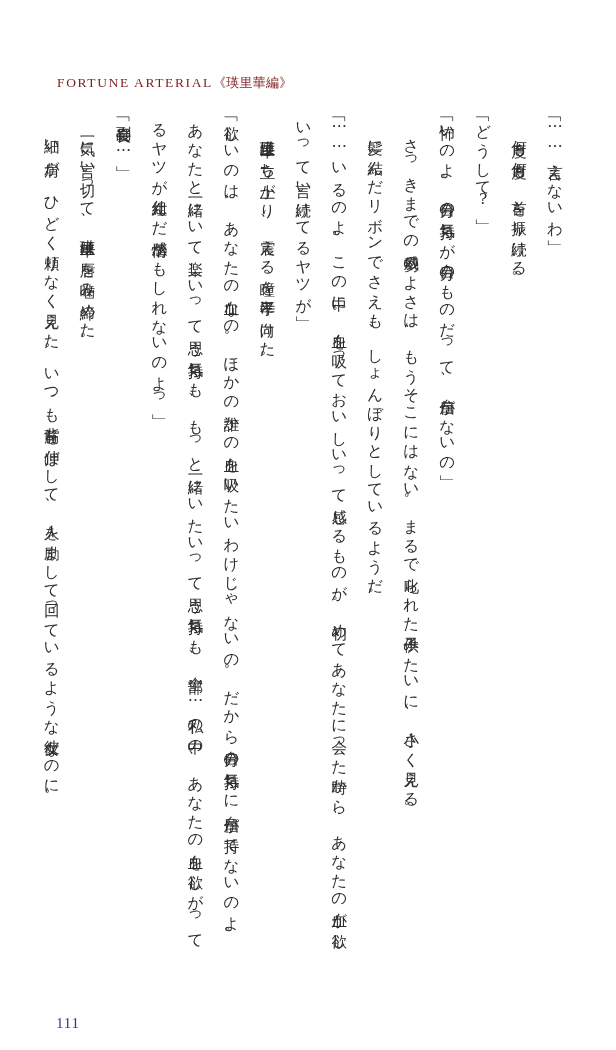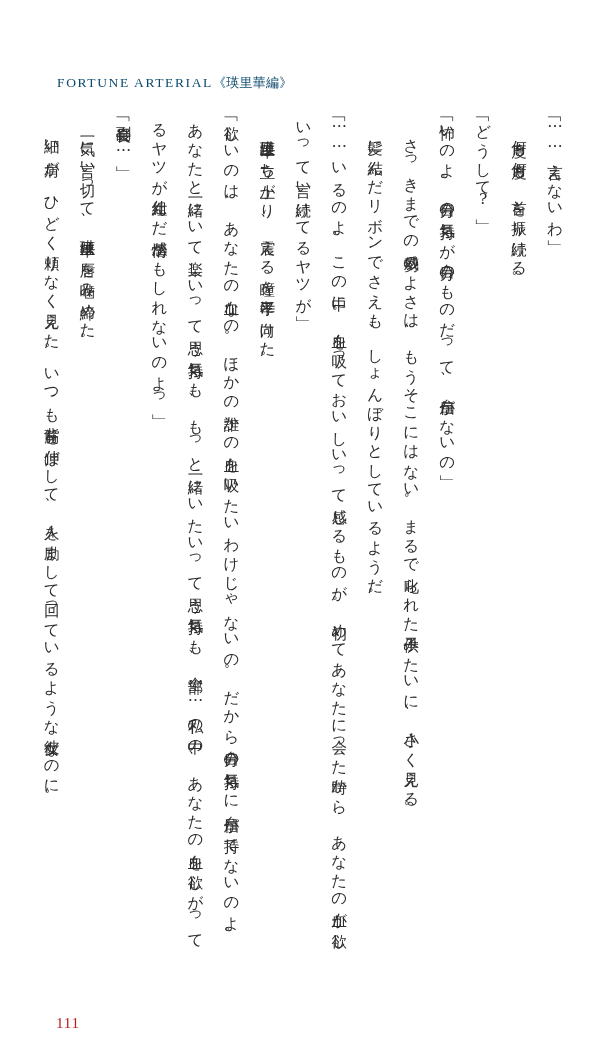--- a/index.html
+++ b/index.html
@@ -22,21 +22,21 @@
     width: 616px;
     height: 1050px;
   }
   
   .running-head {
     position: absolute;
     left: 57px;
     top: 74px;
     font-size: 13.5px;
     letter-spacing: 0.06em;
-    color: #0c4a6e;
+    color: #7f1d1d;
     white-space: nowrap;
     font-family: "Liberation Serif", "DejaVu Serif", serif;
   }
   .running-head .series {
     font-size: 13.5px;
     letter-spacing: 0.12em;
   }
   .running-head .chapter {
     font-size: 13px;
     letter-spacing: 0.02em;
@@ -64,21 +64,21 @@
   }
   .vtext p.indent {
     text-indent: 1em;
   }
   .page-number {
     position: absolute;
     left: 56px;
     top: 1015px;
     font-size: 15px;
     letter-spacing: 0.05em;
-    color: #b91c1c;
+    color: #4c1d95;
     font-family: "Liberation Serif", "DejaVu Serif", serif;
   }
 </style>
 </head>
 <body>
 
 <div class="page">
 
   <div class="running-head">
     <span class="series">FORTUNE ARTERIAL</span><span class="chapter">《瑛里華編》</span>

